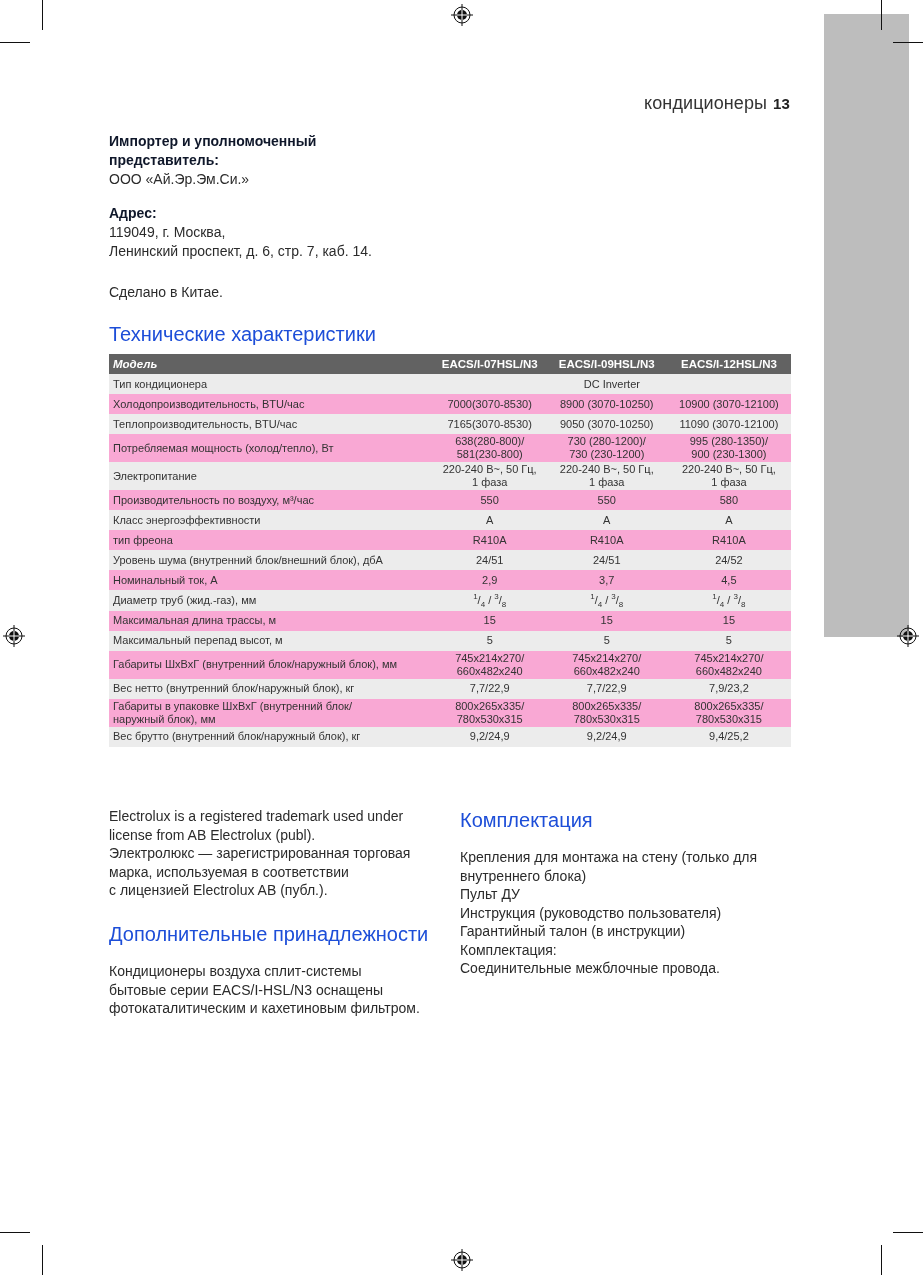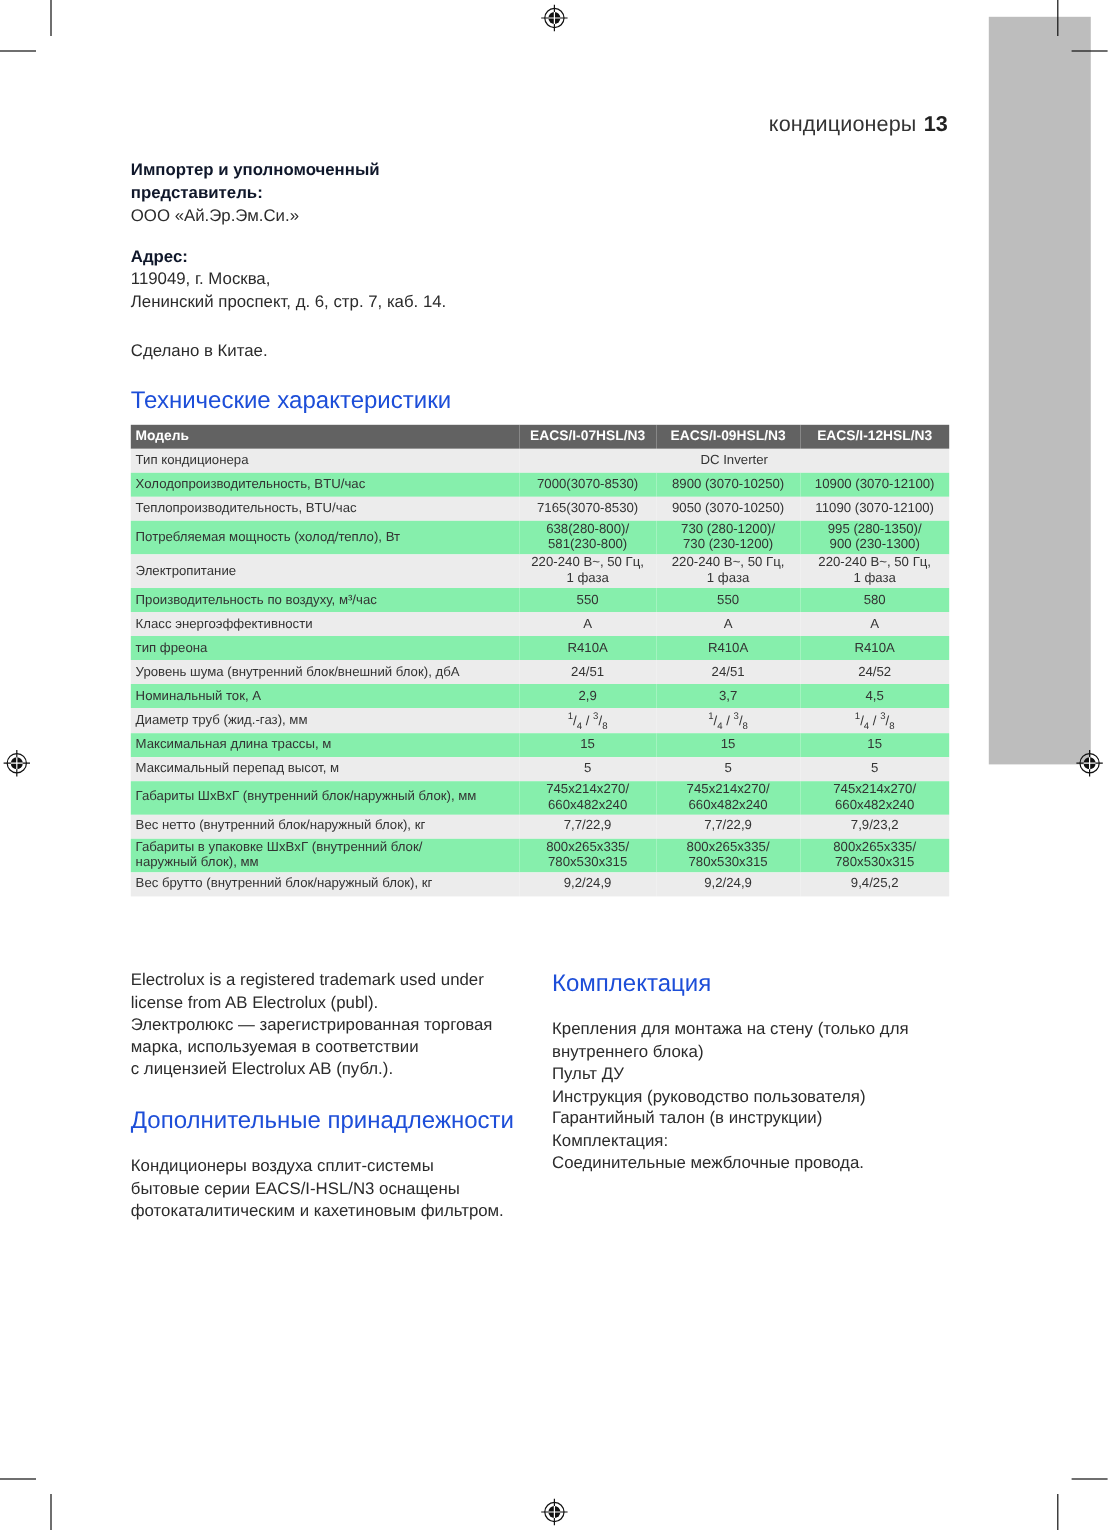--- a/index.html
+++ b/index.html
@@ -2,32 +2,32 @@
 <html><head>
 <meta charset="utf-8">
 <style>
   html, body { margin: 0; padding: 0; background: #ffffff; }
   body { width: 923px; height: 1275px; position: relative; overflow: hidden;
          font-family: "Liberation Sans", "DejaVu Sans", sans-serif; color: #2b2b2b; }
   .crop { position: absolute; background: #111; }
   .side-tab { position: absolute; left: 824px; top: 14px; width: 85px; height: 623px; background: #bdbdbd; }
   .reg { position: absolute; width: 24px; height: 24px; }
   .header { position: absolute; right: 133px; top: 93px; font-size: 18px; color: #333; letter-spacing: 0.1px; }
-  .header .num { font-weight: bold; font-size: 18px; margin-left: 6px; color: #222; }
+  .header .num { font-weight: bold; font-size: 15px; margin-left: 6px; color: #222; }
   .block { position: absolute; left: 109px; font-size: 14px; line-height: 19px; color: #2b2b2b; }
   .block b { font-weight: bold; color: #0f172a; }
   .section-title { position: absolute; font-size: 20px; color: #1d4ed8; font-weight: normal; }
   table.spec { position: absolute; left: 109px; top: 354px; width: 682px; border-collapse: collapse;
                font-size: 11px; color: #333; }
   table.spec th { background: #626262; color: #fff; font-weight: bold; font-size: 11.5px; height: 20px; padding: 0 4px; }
-  table.spec th:first-child { text-align: left; }
+  table.spec th:first-child { text-align: left; font-style: italic; }
   table.spec td { padding: 0 4px; line-height: 13px; height: 20px; }
   table.spec td.v { text-align: center; white-space: nowrap; }
   table.spec tr.l td { background: #ececec; }
-  table.spec tr.d td { background: #86efac; }
+  table.spec tr.d td { background: #f9a8d4; }
   table.spec tr.tall td { height: 28px; }
   table.spec tr td:first-child { text-align: left; }
   .col-lab { width: 318px; }
   .col1 { width: 112px; } .col2 { width: 118px; } .col3 { width: 122px; }
   .para { position: absolute; font-size: 14px; line-height: 18.5px; color: #2b2b2b; }
   .frac sup, .frac sub { font-size: 8px; }
 </style>
 </head>
 <body>
 

